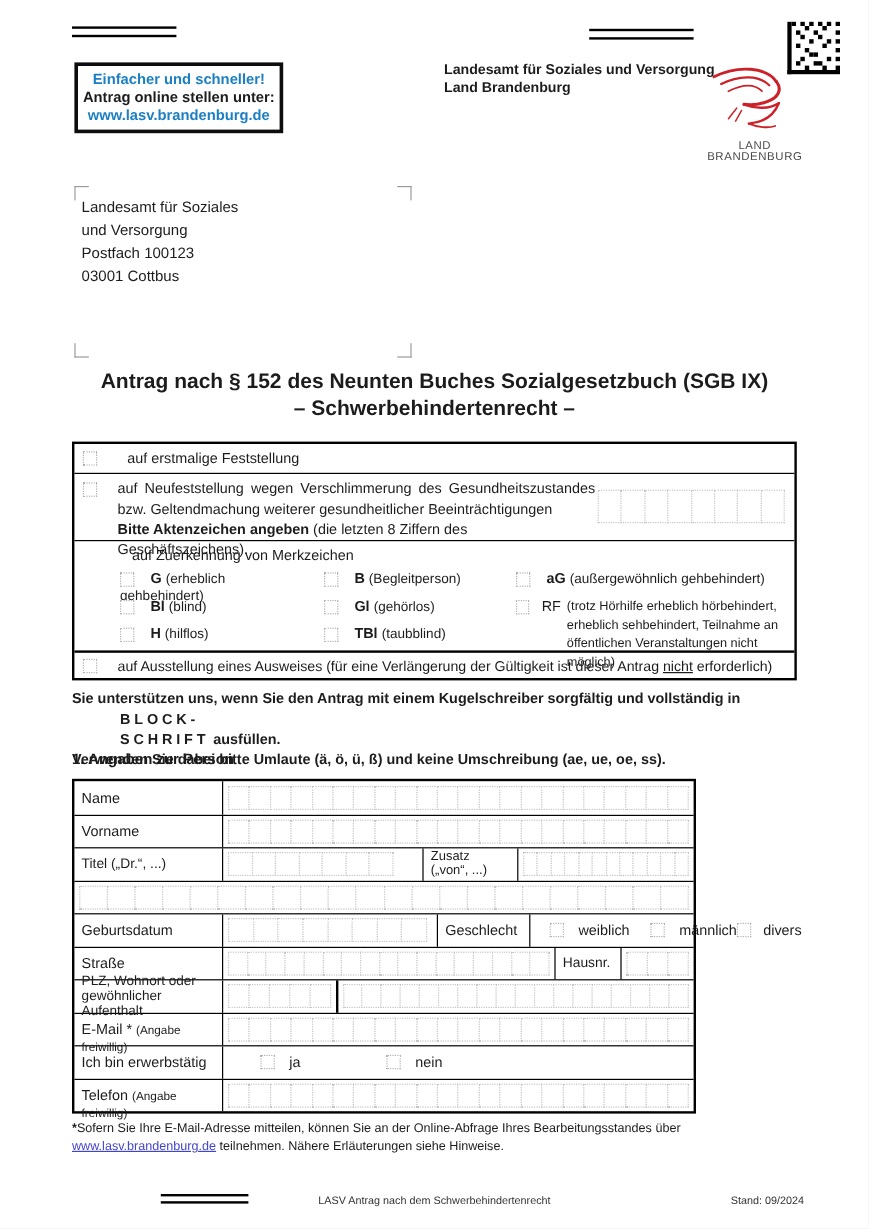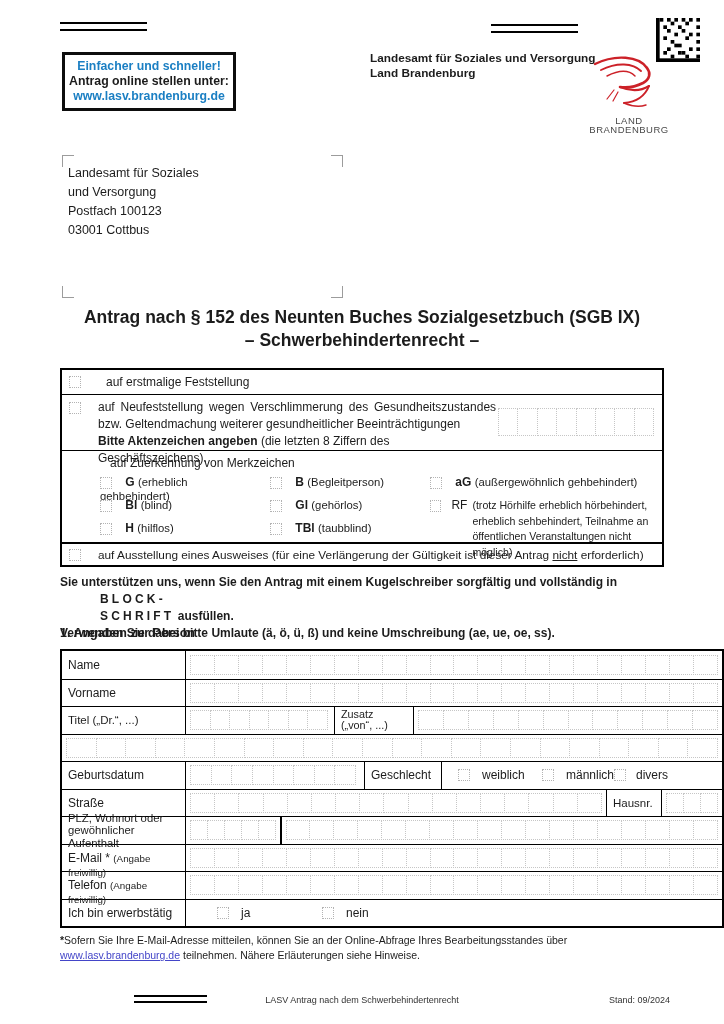--- a/index.html
+++ b/index.html
@@ -45,21 +45,21 @@
   .mz-col{position:absolute;}
   .mz-item{position:relative;height:23px;}
   .mz-item .code{font-weight:bold;}
   .mz-desc3{font-size:10.6px;line-height:15.5px;}
   .u{text-decoration:underline;}
   
   .instr{position:absolute;left:60px;top:574px;width:604px;font-weight:bold;font-size:12px;line-height:17px;}
   .sp{letter-spacing:3.2px;margin-left:40px;}
   .sec-head{position:absolute;left:60px;top:626px;font-weight:bold;font-size:12.5px;}
   
-  .t2{position:absolute;left:60px;top:649px;width:664px;border:2px solid #000;box-sizing:border-box;font-size:12px;}
+  .t2{position:absolute;left:60px;top:649px;width:520px;border:2px solid #000;box-sizing:border-box;font-size:12px;}
   .t2 .row{display:flex;height:27.5px;box-sizing:border-box;align-items:stretch;}
   .t2 .row + .row{border-top:1px solid #000;}
   .t2 .lab{width:124px;min-width:124px;border-right:1px solid #000;box-sizing:border-box;
            display:flex;flex-direction:column;justify-content:center;padding:0 6px;}
   .t2 .lab .small{font-size:9.8px;}
   .t2 .lab.two{font-size:11.3px;line-height:12.5px;}
   .t2 .field{flex:1;display:flex;align-items:center;position:relative;}
   .t2 .comb{height:20px;margin:0 4px;}
   .sublab{height:100%;border-left:1px solid #000;border-right:1px solid #000;box-sizing:border-box;
           display:flex;flex-direction:column;justify-content:center;padding-left:6px;}
@@ -332,21 +332,21 @@
       <div class="field">
         <div class="comb" style="width:138px;">
             <span class="c"></span>
             <span class="c"></span>
             <span class="c"></span>
             <span class="c"></span>
             <span class="c"></span>
             <span class="c"></span>
             <span class="c"></span>
           </div>
-        <div class="sublab two" style="width:80px;margin-left:2px;">
+        <div class="sublab two" style="width:80px;margin-left:20px;">
           <div>Zusatz</div>
           <div>(„von“, ...)</div>
         </div>
         <div class="comb" style="flex:1;">
             <span class="c"></span>
             <span class="c"></span>
             <span class="c"></span>
             <span class="c"></span>
             <span class="c"></span>
             <span class="c"></span>
@@ -509,61 +509,61 @@
             <span class="c"></span>
             <span class="c"></span>
             <span class="c"></span>
             <span class="c"></span>
             <span class="c"></span>
           </div>
         </div>
     </div>
 
     <div class="row">
-      <div class="lab" style="display:block;padding-top:6px;">
-        <span>Telefon</span>
-        <span class="small">(Angabe freiwillig)</span>
-      </div>
-      <div class="field">
-          <div class="comb" style="flex:1;">
-            <span class="c"></span>
-            <span class="c"></span>
-            <span class="c"></span>
-            <span class="c"></span>
-            <span class="c"></span>
-            <span class="c"></span>
-            <span class="c"></span>
-            <span class="c"></span>
-            <span class="c"></span>
-            <span class="c"></span>
-            <span class="c"></span>
-            <span class="c"></span>
-            <span class="c"></span>
-            <span class="c"></span>
-            <span class="c"></span>
-            <span class="c"></span>
-            <span class="c"></span>
-            <span class="c"></span>
-            <span class="c"></span>
-            <span class="c"></span>
-            <span class="c"></span>
-            <span class="c"></span>
-          </div>
-        </div>
-    </div>
-
-    <div class="row">
       <div class="lab">Ich bin erwerbstätig</div>
       <div class="field" style="position:relative;">
         <span class="cb opt" style="left:31px;"></span>
         <span class="opt" style="left:55px;">ja</span>
         <span class="cb opt" style="left:136px;"></span>
         <span class="opt" style="left:160px;">nein</span>
       </div>
     </div>
+
+    <div class="row">
+      <div class="lab" style="display:block;padding-top:6px;">
+        <span>Telefon</span>
+        <span class="small">(Angabe freiwillig)</span>
+      </div>
+      <div class="field">
+          <div class="comb" style="flex:1;">
+            <span class="c"></span>
+            <span class="c"></span>
+            <span class="c"></span>
+            <span class="c"></span>
+            <span class="c"></span>
+            <span class="c"></span>
+            <span class="c"></span>
+            <span class="c"></span>
+            <span class="c"></span>
+            <span class="c"></span>
+            <span class="c"></span>
+            <span class="c"></span>
+            <span class="c"></span>
+            <span class="c"></span>
+            <span class="c"></span>
+            <span class="c"></span>
+            <span class="c"></span>
+            <span class="c"></span>
+            <span class="c"></span>
+            <span class="c"></span>
+            <span class="c"></span>
+            <span class="c"></span>
+          </div>
+        </div>
+    </div>
   </div>
 
   <div class="footnote">
     <b>*</b><span>Sofern Sie Ihre E-Mail-Adresse mitteilen, können Sie an der Online-Abfrage Ihres Bearbeitungsstandes über </span><a href="#">www.lasv.brandenburg.de</a><span> teilnehmen. Nähere Erläuterungen siehe Hinweise.</span>
   </div>
 
   <div class="regmark small" style="left:134px;top:995px;width:73px;"></div>
   <div class="footer-label">LASV Antrag nach dem Schwerbehindertenrecht</div>
   <div class="footer-stand">Stand: 09/2024</div>
 

